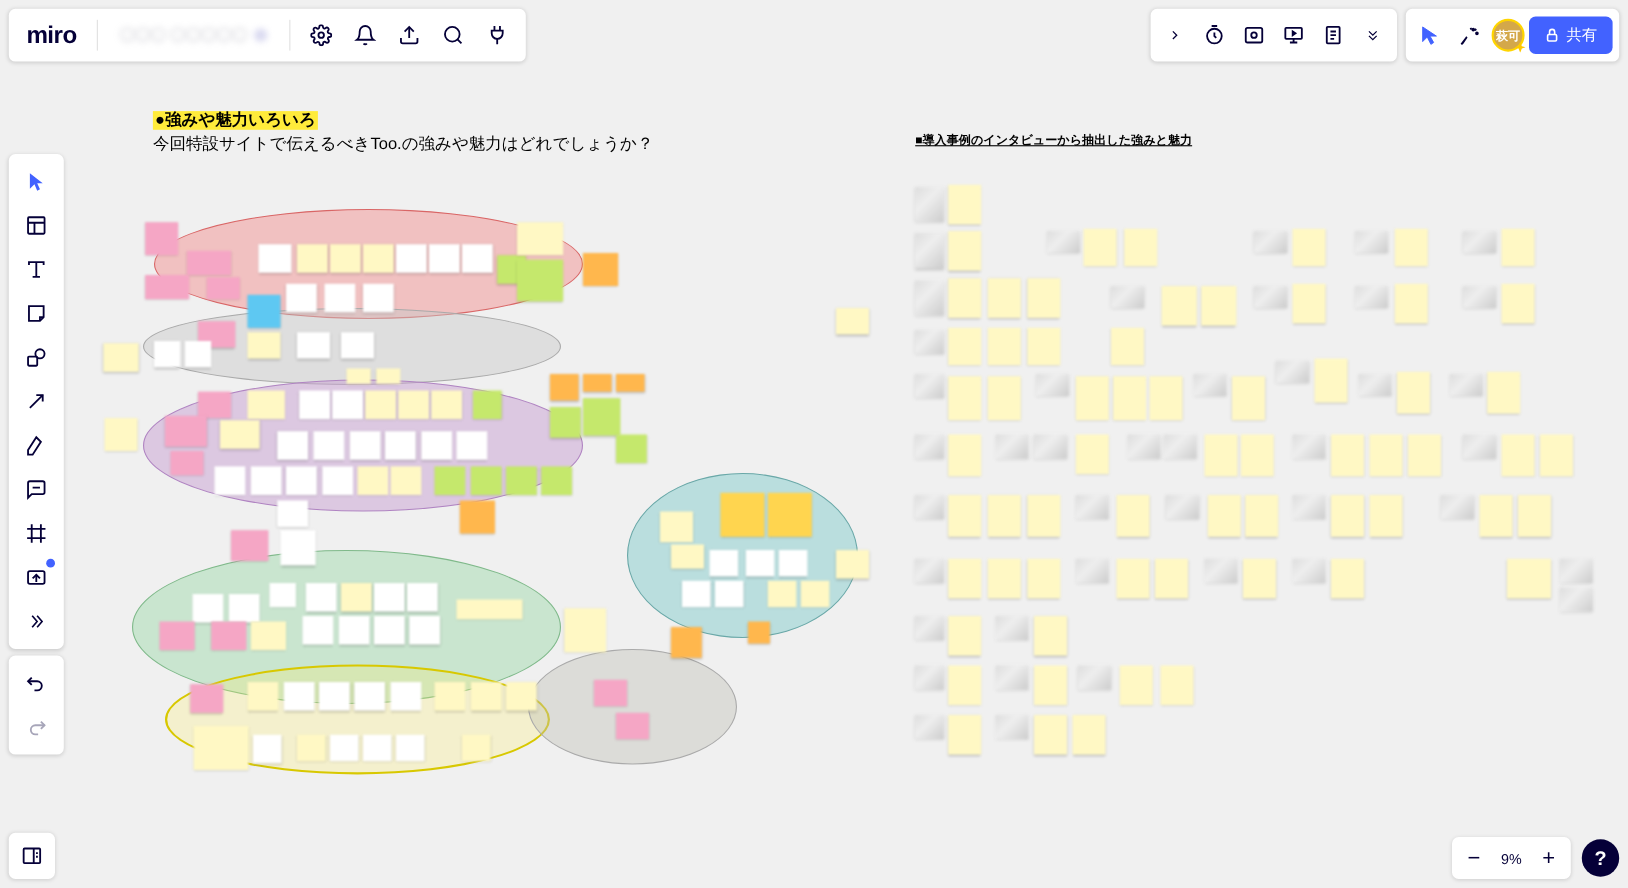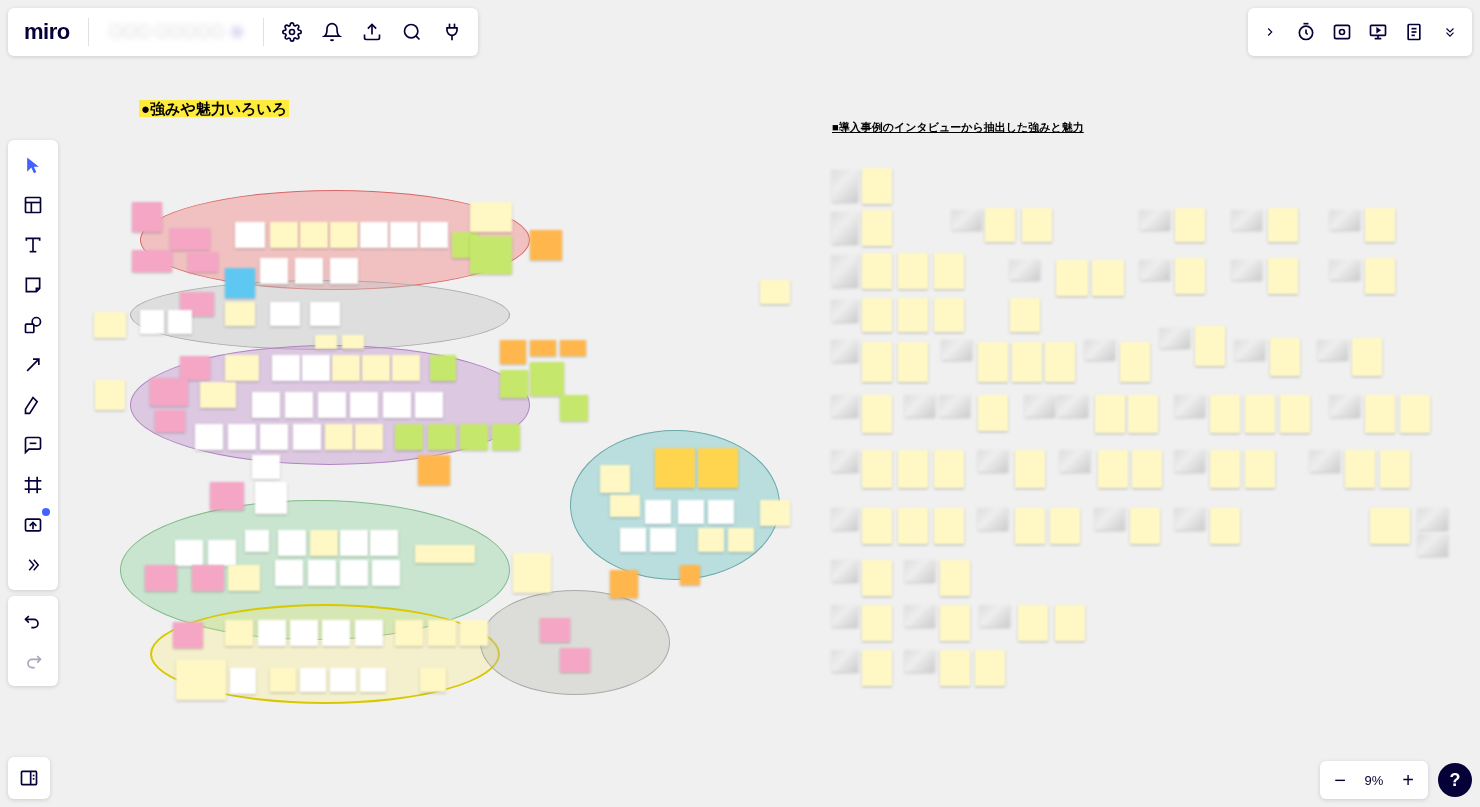--- a/index.html
+++ b/index.html
@@ -176,20 +176,21 @@
 
 svg { display:block; }
 </style>
 </head>
 <body>
 
 <div class="canvas">
 
   <div class="heading-block">
     <span class="heading-hl">●強みや魅力いろいろ</span>
+    <div class="heading-sub">今回特設サイトで伝えるべきToo.の強みや魅力はどれでしょうか？</div>
   </div>
   <div class="section-title-2">■導入事例のインタビューから抽出した強みと魅力</div>
 
   <div class="ellipse e-red" style="left:140px;top:190px;width:390px;height:100px"></div>
   <div class="ellipse e-gray" style="left:130px;top:280px;width:380px;height:70px"></div>
   <div class="ellipse e-purple" style="left:130px;top:345px;width:400px;height:120px"></div>
   <div class="ellipse e-green" style="left:120px;top:500px;width:390px;height:140px"></div>
   <div class="ellipse e-yellow-ring" style="left:150px;top:604px;width:350px;height:100px"></div>
   <div class="ellipse e-grayish" style="left:480px;top:590px;width:190px;height:105px"></div>
   <div class="ellipse e-teal" style="left:570px;top:430px;width:210px;height:150px"></div>
@@ -516,20 +517,45 @@
           </svg>
       </div>
       <div class="top-item">
         <svg width="14" height="14" viewBox="0 0 24 24" fill="none" stroke="currentColor" stroke-width="2">
             <polyline points="6 6 12 12 18 6"></polyline>
             <polyline points="6 13 12 19 18 13"></polyline>
           </svg>
       </div>
     </div>
 
+    <div class="top-group">
+      <div class="top-item" title="カーソル">
+        <svg width="20" height="20" viewBox="0 0 24 24" fill="#4262ff" stroke="#4262ff" stroke-width="1">
+            <path d="M4 3 L4 19 L9 14 L13 22 L16 20 L12 13 L19 13 Z"></path>
+          </svg>
+      </div>
+      <div class="top-item" title="リアクション">
+        <svg width="20" height="20" viewBox="0 0 24 24" fill="none" stroke="currentColor" stroke-width="2">
+            <path d="M5 20 L3 22 L9 14 Z" fill="currentColor"></path>
+            <circle cx="16" cy="6" r="1" fill="currentColor"></circle>
+            <circle cx="20" cy="10" r="1" fill="currentColor"></circle>
+            <path d="M13 4l1 2M19 5l-1 2"></path>
+          </svg>
+      </div>
+      <div class="avatar">
+        <span>萩可</span>
+      </div>
+      <button class="share-btn">
+        <svg width="14" height="14" viewBox="0 0 24 24" fill="none" stroke="currentColor" stroke-width="2.5">
+            <rect x="5" y="11" width="14" height="10" rx="2"></rect>
+            <path d="M8 11V7a4 4 0 0 1 8 0v4"></path>
+          </svg>
+        <span>共有</span>
+      </button>
+    </div>
   </div>
 </div>
 
 <div class="left-toolbar">
   <div class="tool-group">
     <div class="tool-btn active" title="選択">
       <svg width="20" height="20" viewBox="0 0 24 24" fill="#4262ff">
           <path d="M5 3 L5 20 L10 15 L13 22 L16 20.5 L13 14 L19 14 Z"></path>
         </svg>
     </div>

